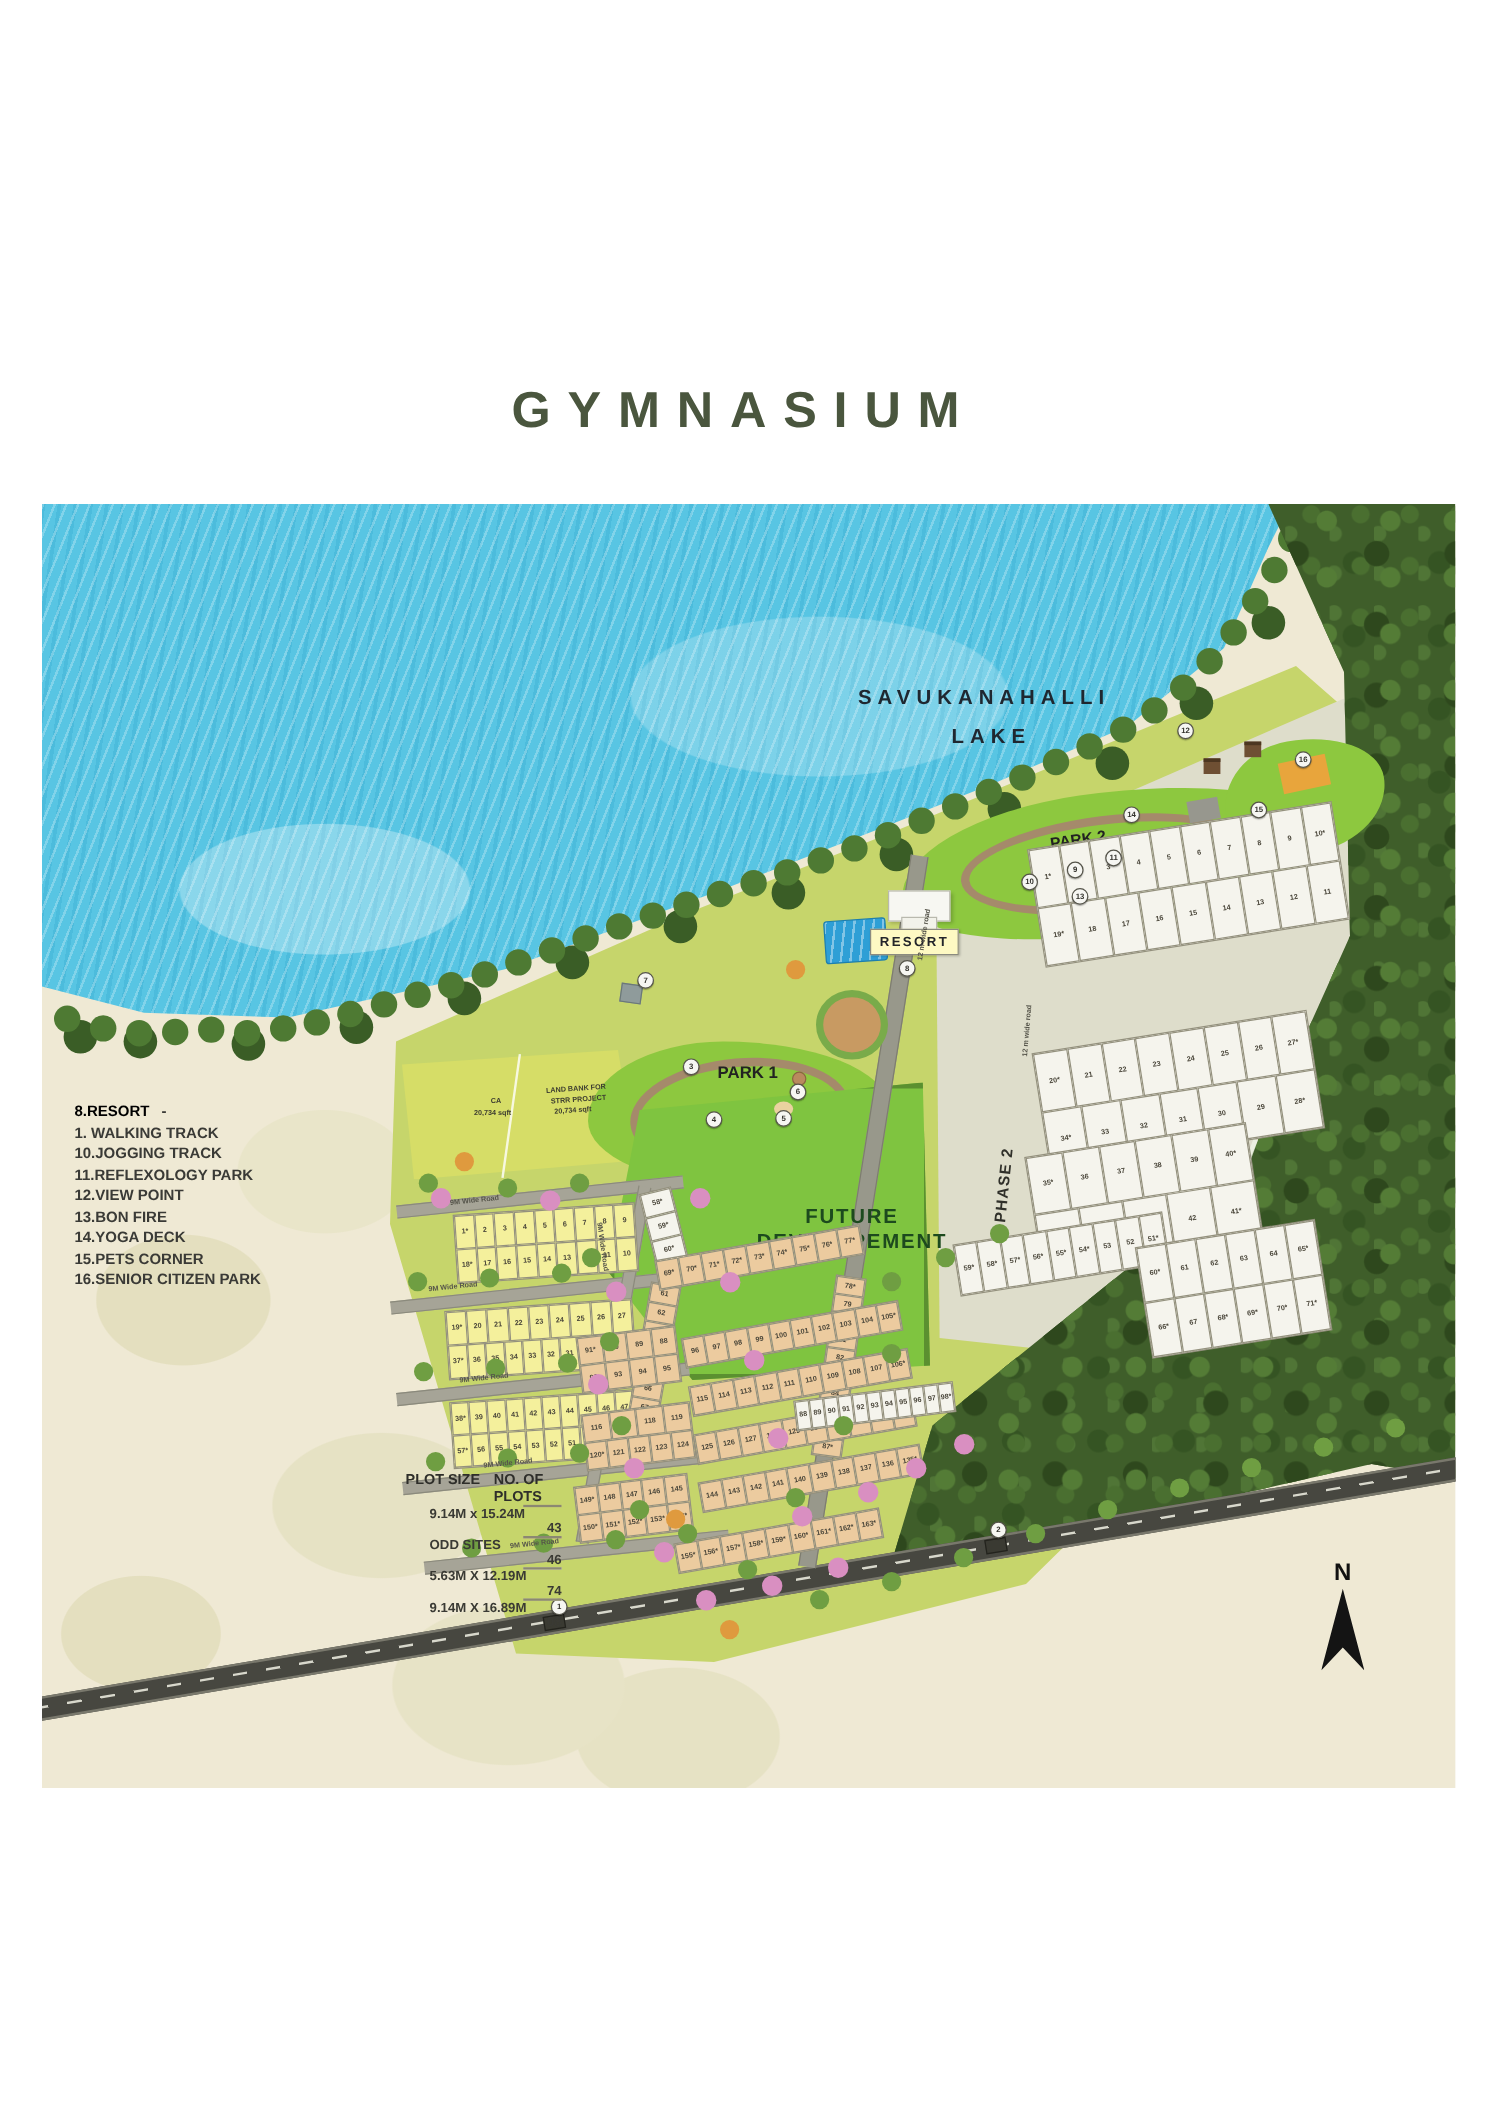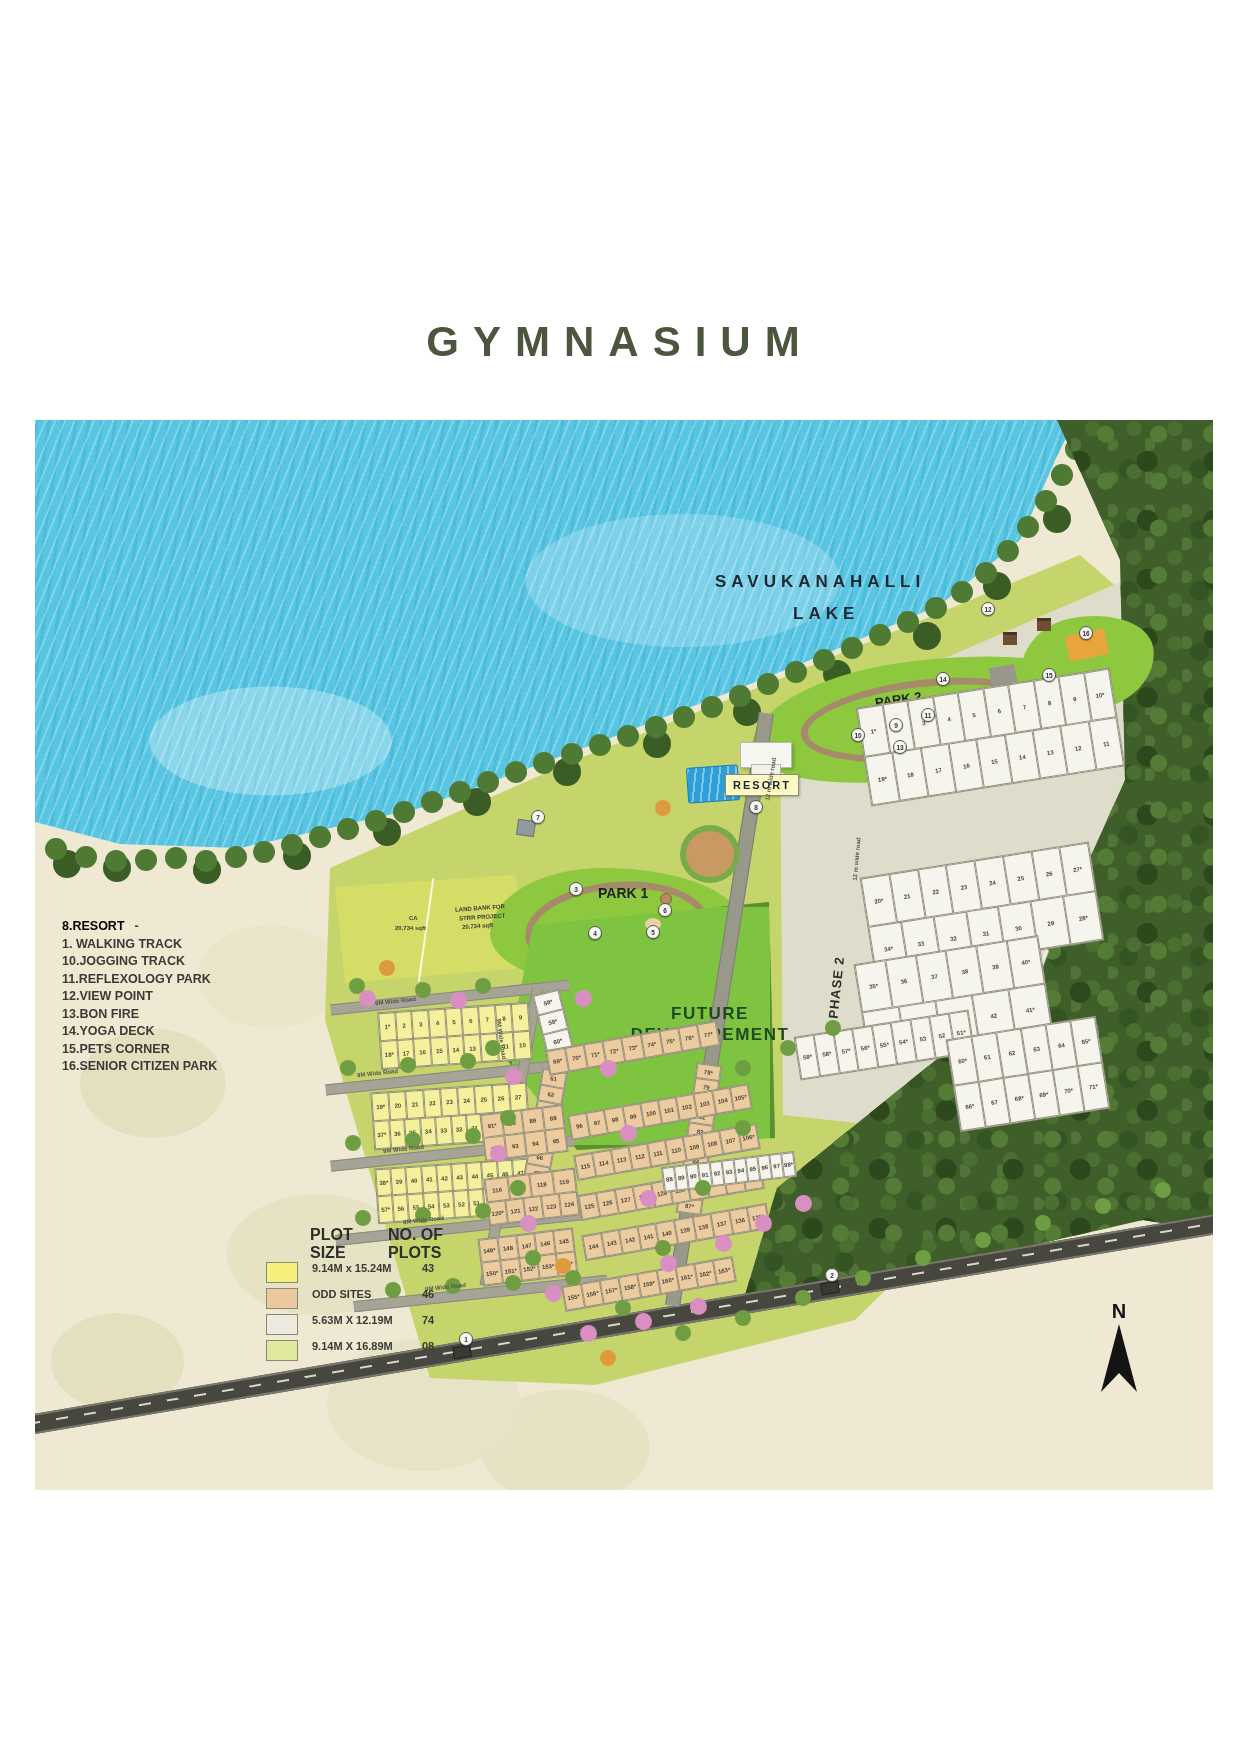--- a/index.html
+++ b/index.html
@@ -83,23 +83,23 @@
      clip-path:polygon(50% 0,100% 100%,50% 72%,0 100%);}
   
   .key{position:absolute;left:62px;top:918px;width:360px;color:#333;z-index:40;}
   .key-h{font-size:26px;font-weight:800;color:#2b2b2b;margin:0 0 14px 0;}
   .key-list div{font-size:12.5px;font-weight:700;line-height:17.5px;color:#3a3a36;}
   .resort-row{display:flex;align-items:flex-start;}
   .resort-label{font-size:12.5px;font-weight:700;line-height:17.5px;color:#000000;}
   .resort-dash{font-size:12.5px;font-weight:700;line-height:17.5px;margin:0 10px;color:#3a3a36;}
   .resort-sub div{font-size:10.5px;font-weight:600;line-height:17.5px;color:#4a4a44;letter-spacing:.3px;}
   .ptable{position:absolute;left:238px;top:1226px;width:230px;z-index:40;}
-  .pt-head{display:flex;font-size:16px;font-weight:700;color:#2e2e2a;margin-left:72px;}
+  .pt-head{display:flex;font-size:12px;font-weight:700;color:#2e2e2a;margin-left:100px;}
   .pt-head span:first-child{width:110px;}
-  .pt-row{display:flex;align-items:flex-start;height:26px;}
+  .pt-row{display:flex;align-items:flex-end;height:26px;flex-direction:column;}
   .pt-sw{width:30px;height:19px;border:1px solid #8b8872;margin-left:28px;}
   .pt-size{width:110px;margin-left:14px;font-size:11px;font-weight:600;color:#3a3a34;}
   .pt-count{font-size:11px;font-weight:600;color:#3a3a34;}
   .ent{position:absolute;width:16px;height:10px;background:#3a3a32;transform:rotate(-9deg);z-index:29;
        border:1px solid #23231d;}
   .hut{position:absolute;width:14px;height:10px;background:#6e4f33;border-top:3px solid #4c3621;}
 </style>
 </head>
 <body>
 

